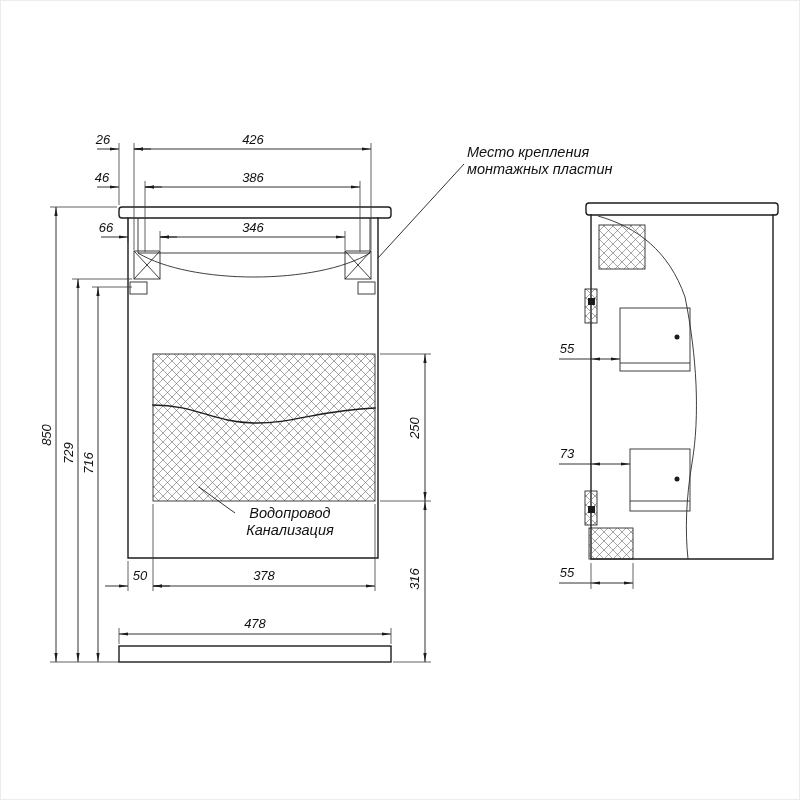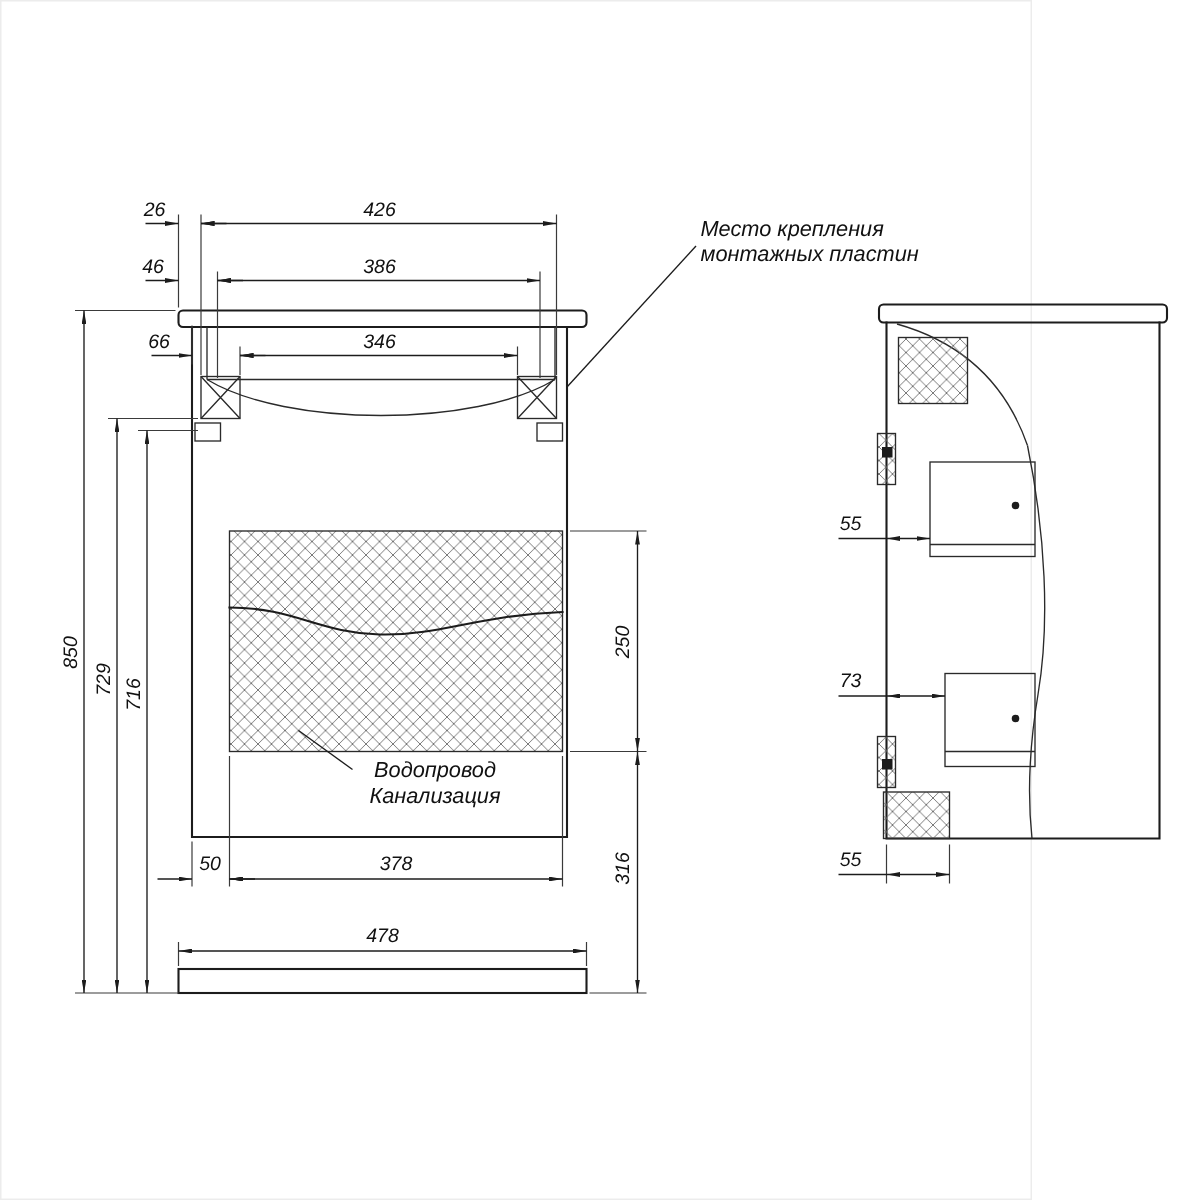--- a/index.html
+++ b/index.html
@@ -1,17 +1,17 @@
 <!DOCTYPE html>
 <html><head>
 <meta charset="utf-8">
 <style>
   html, body { margin: 0; padding: 0; background: #ffffff; }
   .page {
-    width: 688px; height: 800px;
+    width: 800px; height: 800px;
     background: #ffffff;
     border: 1px solid #ececec;
     box-sizing: border-box;
     position: relative;
     font-family: "Liberation Sans", sans-serif;
   }
   svg { display: block; }
   .outline { stroke: #1c1c1c; stroke-width: 1.4; fill: none; stroke-linecap: square; }
   .thin    { stroke: #2a2a2a; stroke-width: 0.9; fill: none; }
   .ext     { stroke: #3a3a3a; stroke-width: 0.8; fill: none; }

